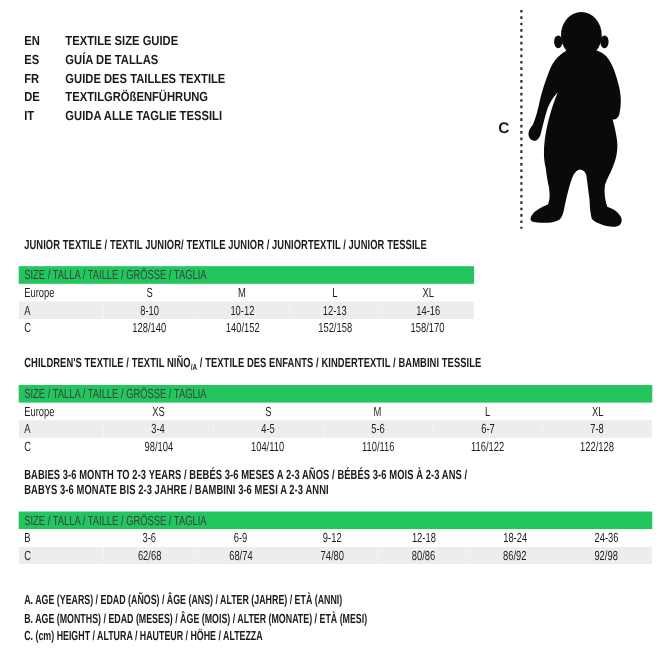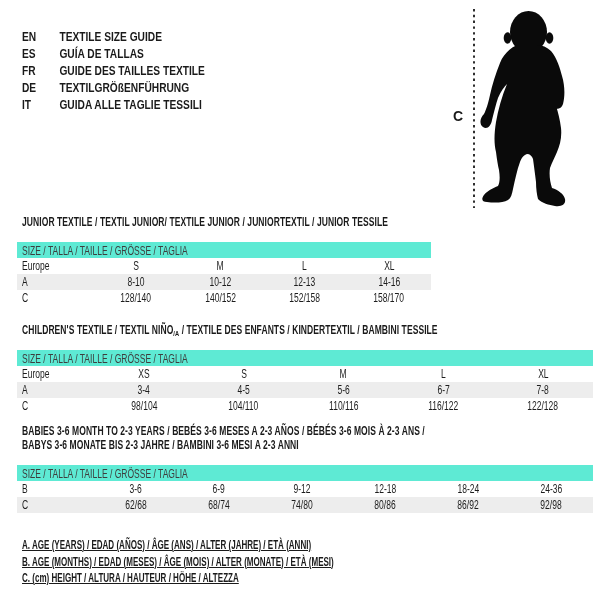--- a/index.html
+++ b/index.html
@@ -19,36 +19,36 @@
   
   .cond-title{
     font-size:12px;font-weight:700;white-space:nowrap;line-height:14px;
     transform:scaleX(0.71);transform-origin:0 0;letter-spacing:0.1px;
   }
   .tl{display:block;}
   .subsm{font-size:8px;vertical-align:-2px;}
   
   .tbl{position:absolute;}
   .size-bar{
-    background:#5eead4;height:16px;line-height:16px;color:#3e3e3e;
+    background:#22c55e;height:16px;line-height:16px;color:#3e3e3e;
     padding-left:5px;overflow:hidden;white-space:nowrap;
   }
   .size-bar .cx{font-size:12px;}
   table{border-collapse:collapse;width:100%;table-layout:fixed;}
   td{
     height:16px;line-height:16px;padding:0;text-align:center;
     vertical-align:middle;font-size:12px;color:#1d1d1d;overflow:hidden;white-space:nowrap;
   }
   td:first-child{text-align:left;padding-left:5px;width:72px;margin-left:40px;}
   tbody tr:nth-child(2){background:#ededed;}
   .cx{display:inline-block;white-space:nowrap;transform:scaleX(0.71);}
   .cx-c{transform-origin:50% 50%;}
   .cx-l{transform-origin:0 50%;}
   
-  .legend-block{left:22px;top:537px;text-decoration:underline;}
+  .legend-block{left:22px;top:537px;}
   .legend-row{
     font-size:12px;font-weight:700;line-height:16.5px;white-space:nowrap;
     transform:scaleX(0.67);transform-origin:0 0;
   }
   
   .figure-svg{left:430px;top:0;width:170px;height:220px;}
 </style>
 </head>
 <body>
 

